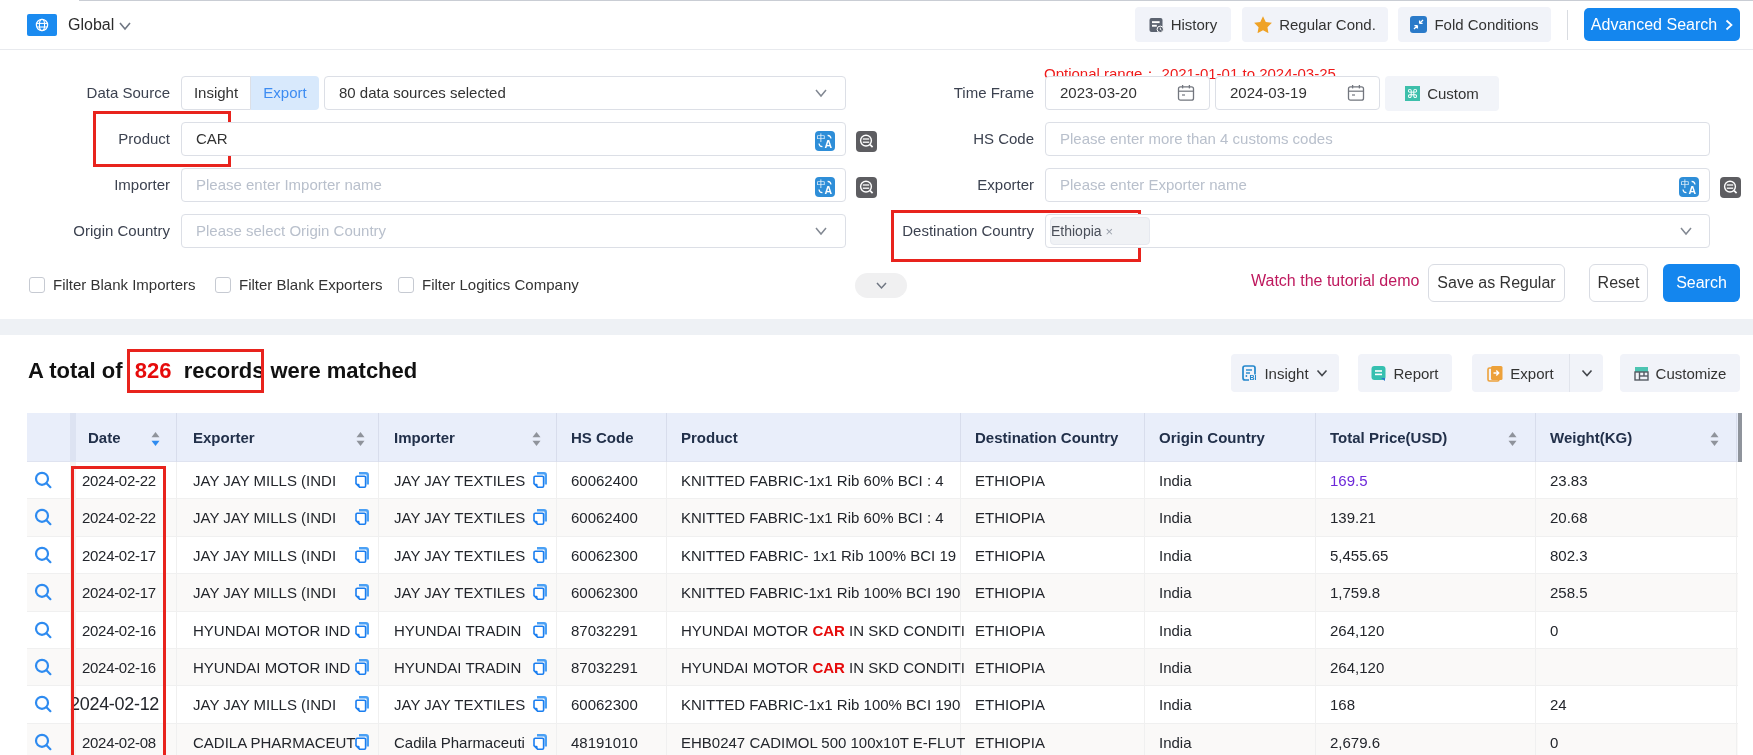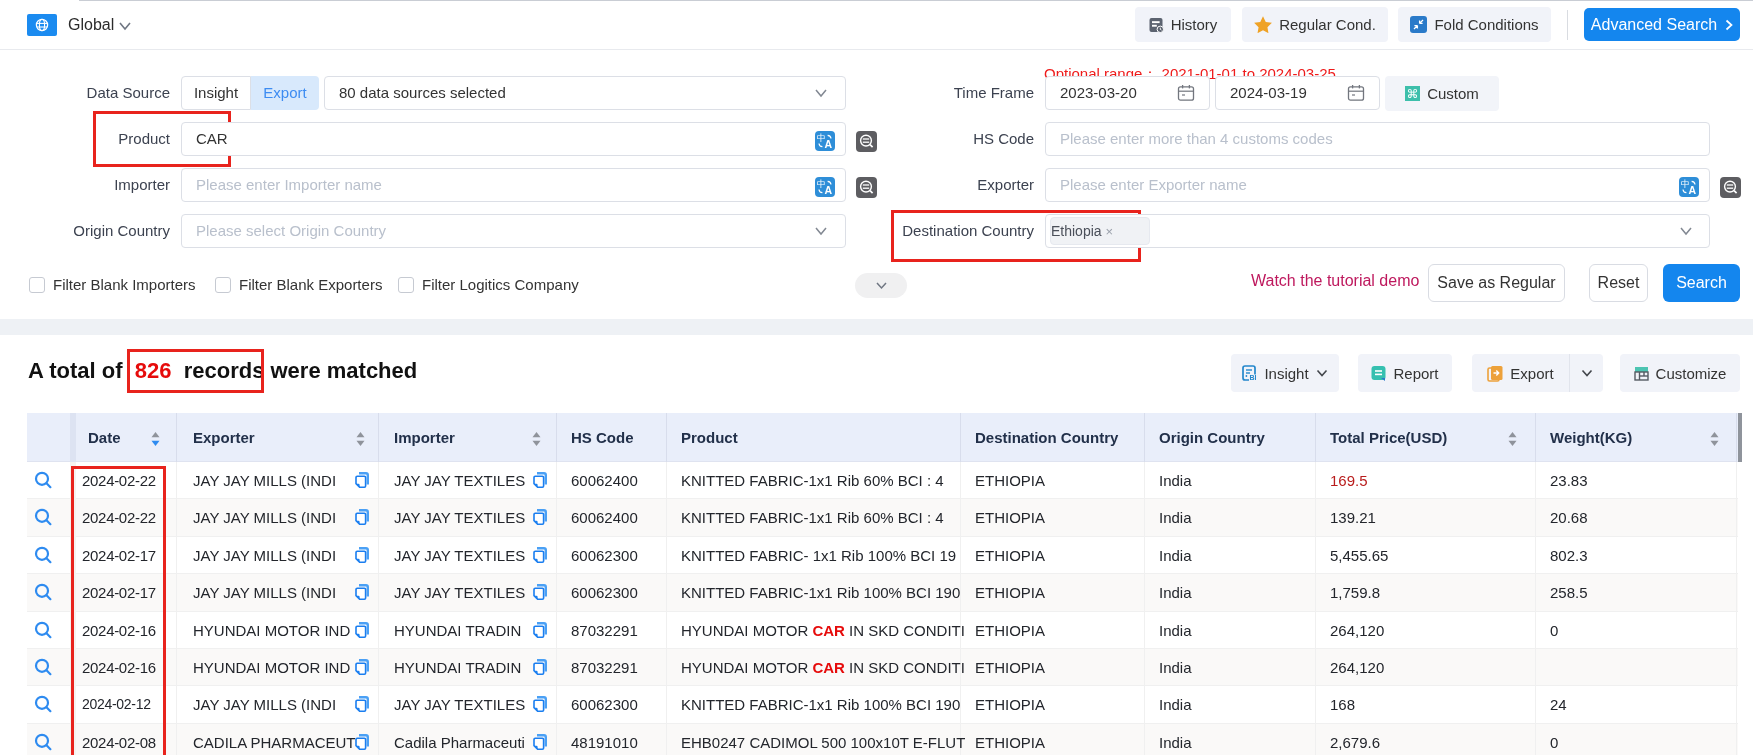--- a/index.html
+++ b/index.html
@@ -320,21 +320,21 @@
     <div style="position:absolute;left:367px;top:49px;width:144px;height:37.4px;line-height:37.4px;font-size:15px;color:#23262c;white-space:nowrap;overflow:hidden;">JAY JAY TEXTILES</div>
     <div style="position:absolute;left:505px;top:59px;"><svg width="15" height="17" viewBox="0 0 15 17" style="vertical-align:-3px;">
   <path d="M5 1.2 h7 a1.8 1.8 0 0 1 1.8 1.8 v9.5" fill="none" stroke="#4aa0f5" stroke-width="2.4"></path>
   <path d="M3.2 4.3 h7.2 a1.2 1.2 0 0 1 1.2 1.2 v8.6 a1.2 1.2 0 0 1 -1.2 1.2 h-4.8 l-3.6-3.6 v-6.2 a1.2 1.2 0 0 1 1.2-1.2 z" fill="#fff" stroke="#1a7ef0" stroke-width="1.6"></path>
   <path d="M2 11.7 l3.6 3.6 v-2.4 a1.2 1.2 0 0 0 -1.2-1.2 z" fill="#1a7ef0"></path>
       </svg></div>
     <div style="position:absolute;left:544px;top:49px;width:100px;height:37.4px;line-height:37.4px;font-size:15px;color:#23262c;white-space:nowrap;overflow:hidden;">60062400</div>
     <div style="position:absolute;left:654px;top:49px;width:284px;height:37.4px;line-height:37.4px;font-size:15px;color:#23262c;white-space:nowrap;overflow:hidden;">KNITTED FABRIC-1x1 Rib 60% BCI : 4</div>
     <div style="position:absolute;left:948px;top:49px;width:174px;height:37.4px;line-height:37.4px;font-size:15px;color:#23262c;white-space:nowrap;overflow:hidden;">ETHIOPIA</div>
     <div style="position:absolute;left:1132px;top:49px;width:161px;height:37.4px;line-height:37.4px;font-size:15px;color:#23262c;white-space:nowrap;overflow:hidden;">India</div>
-    <div style="position:absolute;left:1303px;top:49px;width:210px;height:37.4px;line-height:37.4px;font-size:15px;color:#b91c1c;white-space:nowrap;overflow:hidden;">169.5</div>
+    <div style="position:absolute;left:1303px;top:49px;width:210px;height:37.4px;line-height:37.4px;font-size:15px;color:#6d28d9;white-space:nowrap;overflow:hidden;">169.5</div>
     <div style="position:absolute;left:1523px;top:49px;width:191px;height:37.4px;line-height:37.4px;font-size:15px;color:#23262c;white-space:nowrap;overflow:hidden;">23.83</div>
     <div style="position:absolute;left:0;top:86.4px;width:1711px;height:37.4px;background:#faf9f8;border-bottom:1px solid #f0f0f0;"></div>
     <div style="position:absolute;left:49px;top:86.4px;width:101px;height:37.4px;border-right:1px solid #f0f0f0;"></div>
     <div style="position:absolute;left:150px;top:86.4px;width:202px;height:37.4px;border-right:1px solid #f0f0f0;"></div>
     <div style="position:absolute;left:352px;top:86.4px;width:178px;height:37.4px;border-right:1px solid #f0f0f0;"></div>
     <div style="position:absolute;left:530px;top:86.4px;width:110px;height:37.4px;border-right:1px solid #f0f0f0;"></div>
     <div style="position:absolute;left:640px;top:86.4px;width:294px;height:37.4px;border-right:1px solid #f0f0f0;"></div>
     <div style="position:absolute;left:934px;top:86.4px;width:184px;height:37.4px;border-right:1px solid #f0f0f0;"></div>
     <div style="position:absolute;left:1118px;top:86.4px;width:171px;height:37.4px;border-right:1px solid #f0f0f0;"></div>
     <div style="position:absolute;left:1289px;top:86.4px;width:220px;height:37.4px;border-right:1px solid #f0f0f0;"></div>
@@ -507,21 +507,21 @@
     <div style="position:absolute;left:640px;top:273.4px;width:294px;height:37.4px;border-right:1px solid #f0f0f0;"></div>
     <div style="position:absolute;left:934px;top:273.4px;width:184px;height:37.4px;border-right:1px solid #f0f0f0;"></div>
     <div style="position:absolute;left:1118px;top:273.4px;width:171px;height:37.4px;border-right:1px solid #f0f0f0;"></div>
     <div style="position:absolute;left:1289px;top:273.4px;width:220px;height:37.4px;border-right:1px solid #f0f0f0;"></div>
     <div style="position:absolute;left:1509px;top:273.4px;width:201px;height:37.4px;border-right:1px solid #f0f0f0;"></div>
     <div style="position:absolute;left:43px;top:273.4px;width:6px;height:37.4px;background:#f5f3f0;"></div>
     <div style="position:absolute;left:7px;top:282.4px;"><svg width="19" height="19" viewBox="0 0 19 19">
   <circle cx="8" cy="7.8" r="6" fill="none" stroke="#2e8bf0" stroke-width="2.2"></circle>
   <line x1="12.5" y1="12.3" x2="16.4" y2="16.2" stroke="#2e8bf0" stroke-width="2.2" stroke-linecap="round"></line>
       </svg></div>
-    <div style="position:absolute;left:55px;top:273.4px;width:91px;height:37.4px;line-height:37.4px;font-size:14px;color:#23262c;white-space:nowrap;overflow:hidden;letter-spacing:-0.3px;">2024-02-12</div>
+    <div style="position:absolute;left:43px;top:273.4px;width:91px;height:37.4px;line-height:37.4px;font-size:18px;color:#23262c;white-space:nowrap;overflow:hidden;letter-spacing:-0.3px;">2024-02-12</div>
     <div style="position:absolute;left:166px;top:273.4px;width:168px;height:37.4px;line-height:37.4px;font-size:15px;color:#23262c;white-space:nowrap;overflow:hidden;">JAY JAY MILLS (INDI</div>
     <div style="position:absolute;left:327px;top:283.4px;"><svg width="15" height="17" viewBox="0 0 15 17" style="vertical-align:-3px;">
   <path d="M5 1.2 h7 a1.8 1.8 0 0 1 1.8 1.8 v9.5" fill="none" stroke="#4aa0f5" stroke-width="2.4"></path>
   <path d="M3.2 4.3 h7.2 a1.2 1.2 0 0 1 1.2 1.2 v8.6 a1.2 1.2 0 0 1 -1.2 1.2 h-4.8 l-3.6-3.6 v-6.2 a1.2 1.2 0 0 1 1.2-1.2 z" fill="#fff" stroke="#1a7ef0" stroke-width="1.6"></path>
   <path d="M2 11.7 l3.6 3.6 v-2.4 a1.2 1.2 0 0 0 -1.2-1.2 z" fill="#1a7ef0"></path>
       </svg></div>
     <div style="position:absolute;left:367px;top:273.4px;width:144px;height:37.4px;line-height:37.4px;font-size:15px;color:#23262c;white-space:nowrap;overflow:hidden;">JAY JAY TEXTILES</div>
     <div style="position:absolute;left:505px;top:283.4px;"><svg width="15" height="17" viewBox="0 0 15 17" style="vertical-align:-3px;">
   <path d="M5 1.2 h7 a1.8 1.8 0 0 1 1.8 1.8 v9.5" fill="none" stroke="#4aa0f5" stroke-width="2.4"></path>
   <path d="M3.2 4.3 h7.2 a1.2 1.2 0 0 1 1.2 1.2 v8.6 a1.2 1.2 0 0 1 -1.2 1.2 h-4.8 l-3.6-3.6 v-6.2 a1.2 1.2 0 0 1 1.2-1.2 z" fill="#fff" stroke="#1a7ef0" stroke-width="1.6"></path>

